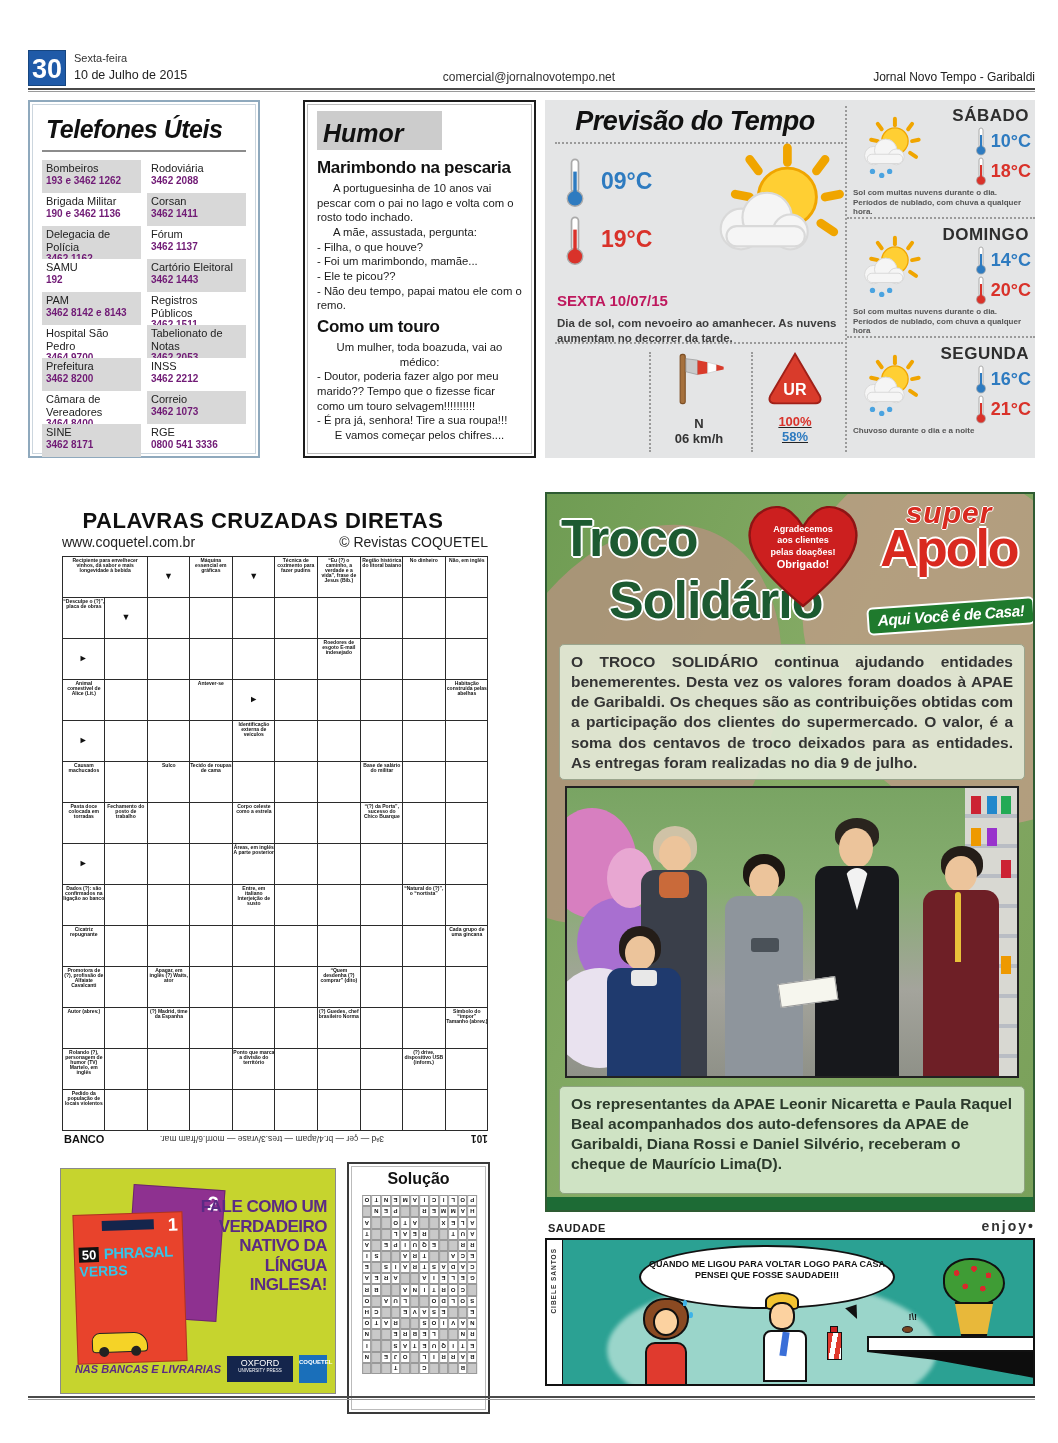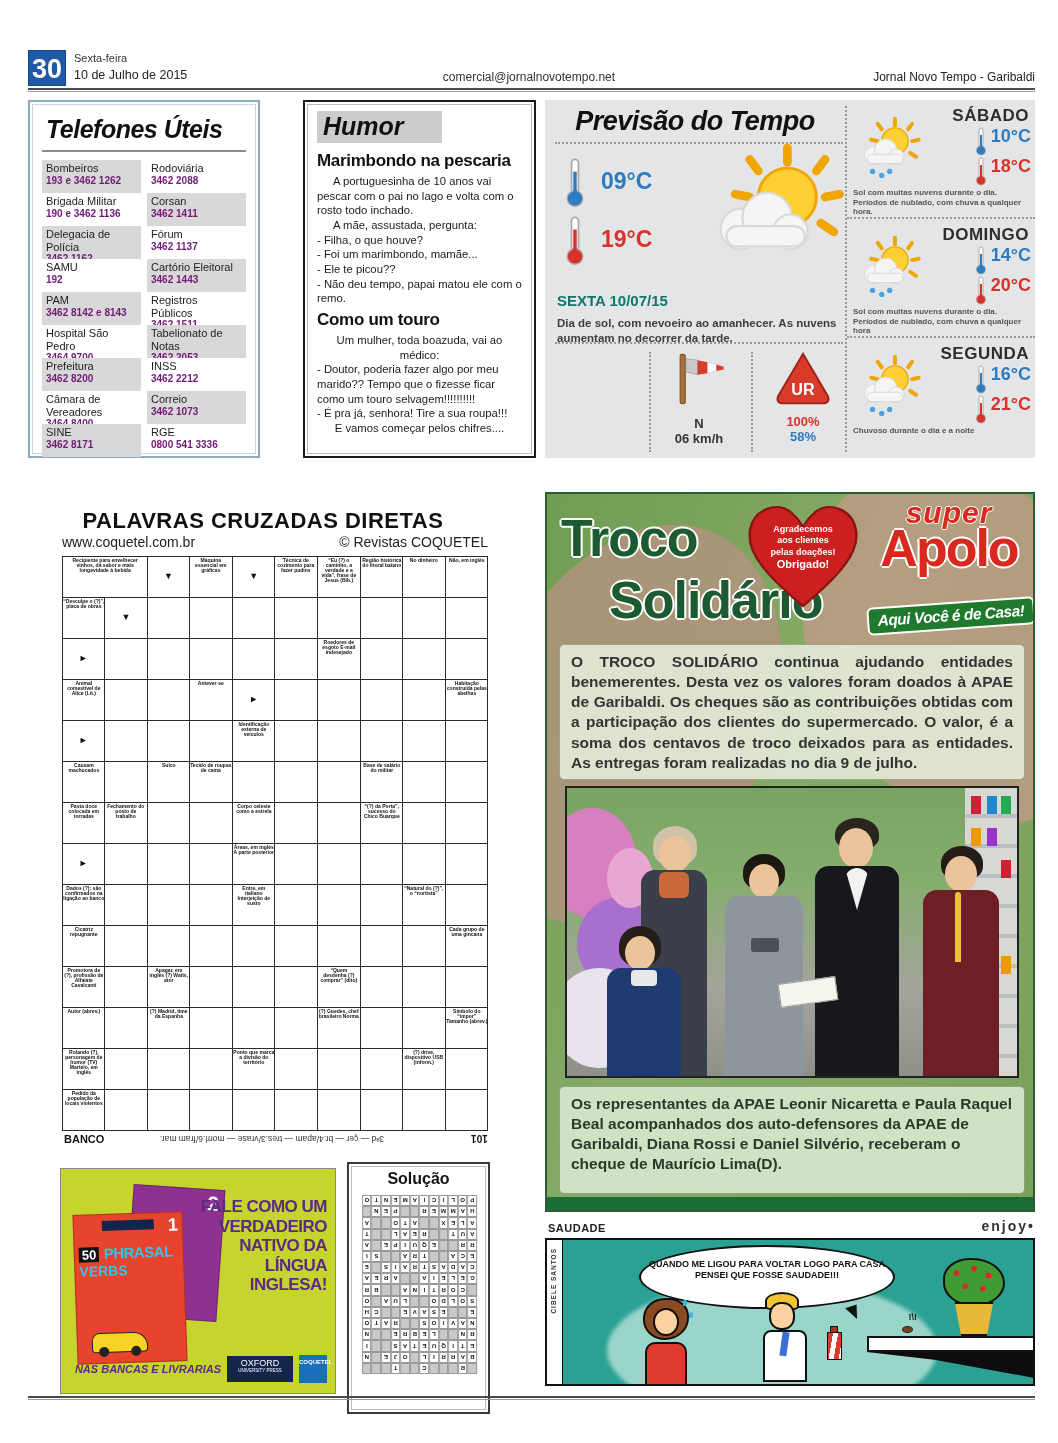--- a/index.html
+++ b/index.html
@@ -26,47 +26,47 @@
   .pcol { flex:1; }
   .entry { padding:2px 4px 3px 4px; height:33px; overflow:hidden; }
   .entry.shade { background:#d8d8d8; }
   .plabel { font-size:11px; color:#222; line-height:1.15; }
   .pnum { font-size:10px; font-weight:bold; color:#701a75; line-height:1.2; }
 
   
   .humorbox { left:303px; top:100px; width:233px; height:358px; border:2px solid #1c1c1c; background:#fff; }
   .humorbox .inner { position:absolute; inset:2px; border:1px solid #bbb; padding:6px 9px; }
   .htitle { font-style:italic; font-weight:bold; font-size:25px; color:#111; background:#ccc;
-            display:inline-block; padding:1px 38px 2px 6px; margin-bottom:4px; }
+            display:inline-block; padding:8px 38px 2px 6px; margin-bottom:4px; }
   .jheading { font-weight:bold; font-size:17px; color:#111; margin:4px 0 3px 0; letter-spacing:-0.3px; }
   .jline { font-size:11.3px; color:#1a1a1a; line-height:1.3; }
   .jline.indent { text-indent:16px; }
   .jline.c { text-align:center; }
 
   
   .weather { left:545px; top:100px; width:490px; height:358px; background:#e4e5e6; }
   .wtitle { position:absolute; left:0; top:6px; width:300px; text-align:center; font-style:italic;
             font-weight:bold; font-size:27px; color:#111; letter-spacing:-0.5px; }
   .wdot-h { position:absolute; border-top:2px dotted #9a9a9a; }
   .wdot-v { position:absolute; border-left:2px dotted #9a9a9a; }
   .wtemp { position:absolute; font-size:23px; font-weight:bold; }
   .wtemp.blue { color:#2e7bc0; } .wtemp.red { color:#d9322a; }
-  .wsexta { position:absolute; left:12px; top:192px; font-size:15px; font-weight:bold; color:#0f766e; }
+  .wsexta { position:absolute; left:12px; top:192px; font-size:15px; font-weight:bold; color:#be185d; }
   .wdesc { position:absolute; left:12px; top:216px; width:286px; font-size:11.5px; font-weight:bold; color:#3d3d3d; line-height:1.3; }
   .statcol { position:absolute; top:250px; width:92px; text-align:center; }
   .statline1 { font-size:13px; font-weight:bold; color:#333; margin-top:4px; }
   .statline2 { font-size:13px; font-weight:bold; color:#333; }
   .statline1.red { color:#d9322a; } .statline2.blue { color:#2e7bc0; }
   .days { position:absolute; left:302px; top:0; width:188px; height:358px; }
   .dayblock { position:relative; height:119px; border-bottom:2px dotted #9a9a9a; }
   .dayblock:last-child { border-bottom:none; }
   .dayname { position:absolute; right:6px; top:6px; font-size:17px; font-weight:bold; color:#2e2e2e; letter-spacing:0.5px; }
   .dayicon { position:absolute; left:4px; top:16px; width:72px; height:66px; }
   .daytemps { position:absolute; right:4px; top:26px; width:96px; }
-  .daytemprow { display:flex; justify-content:flex-end; gap:3px; height:30px; }
+  .daytemprow { display:flex; align-items:center; justify-content:flex-end; gap:3px; height:30px; }
   .daytempval { font-size:18px; font-weight:bold; }
   .daytempval.blue { color:#2e7bc0; } .daytempval.red { color:#d9322a; }
   .daydesc { position:absolute; left:6px; top:88px; width:178px; font-size:8px; font-weight:bold; color:#555; line-height:1.2; }
 
   
   .cwtitle { left:35px; top:508px; width:456px; text-align:center; font-weight:bold; font-size:22px; color:#111; letter-spacing:0.5px; }
   .cwsite { left:62px; top:534px; font-size:14px; color:#222; }
   .cwcopy { left:260px; top:534px; width:228px; text-align:right; font-size:14px; color:#222; }
   .cwgrid { left:62px; top:556px; display:grid; grid-template-columns:repeat(10,42.6px); grid-auto-rows:41px; }
   .cell { border:1px solid #2b2b2b; margin:-0.5px; background:#fff; overflow:hidden; }
@@ -354,21 +354,21 @@
       <rect x="14" y="6" width="7" height="68" rx="3" fill="#a6713d" stroke="#7c4e24" stroke-width="1.5"></rect>
       <polygon points="22,12 38,14 38,34 22,30" fill="#c9c9c9" stroke="#999"></polygon>
       <polygon points="38,14 52,17 52,32 38,34" fill="#d93b2b"></polygon>
       <polygon points="52,17 64,20 64,29 52,32" fill="#fff" stroke="#ccc"></polygon>
       <polygon points="64,20 74,23 74,27 64,29" fill="#d93b2b"></polygon>
     </svg>
     <div class="statline1">N</div>
     <div class="statline2" style="color:#333;">06 km/h</div>
   </div>
   <div class="wdot-v" style="left:206px; top:252px; height:100px;"></div>
-  <div class="statcol" style="left:212px;">
+  <div class="statcol" style="left:204px;text-decoration:underline;">
     <svg viewBox="0 0 100 90" width="62" height="56">
       <path d="M50,6 L90,74 Q95,86 80,86 L20,86 Q5,86 10,74 Z" fill="#d93b2b" stroke="#a02018" stroke-width="3"></path>
       <text x="50" y="72" text-anchor="middle" font-size="26" font-weight="bold" fill="#fff" font-family="Liberation Sans, sans-serif">UR</text>
     </svg>
     <div class="statline1 red">100%</div>
     <div class="statline2 blue">58%</div>
   </div>
 
   <div class="wdot-v" style="left:300px; top:6px; height:346px;"></div>
   <div class="days" id="weather-days">

